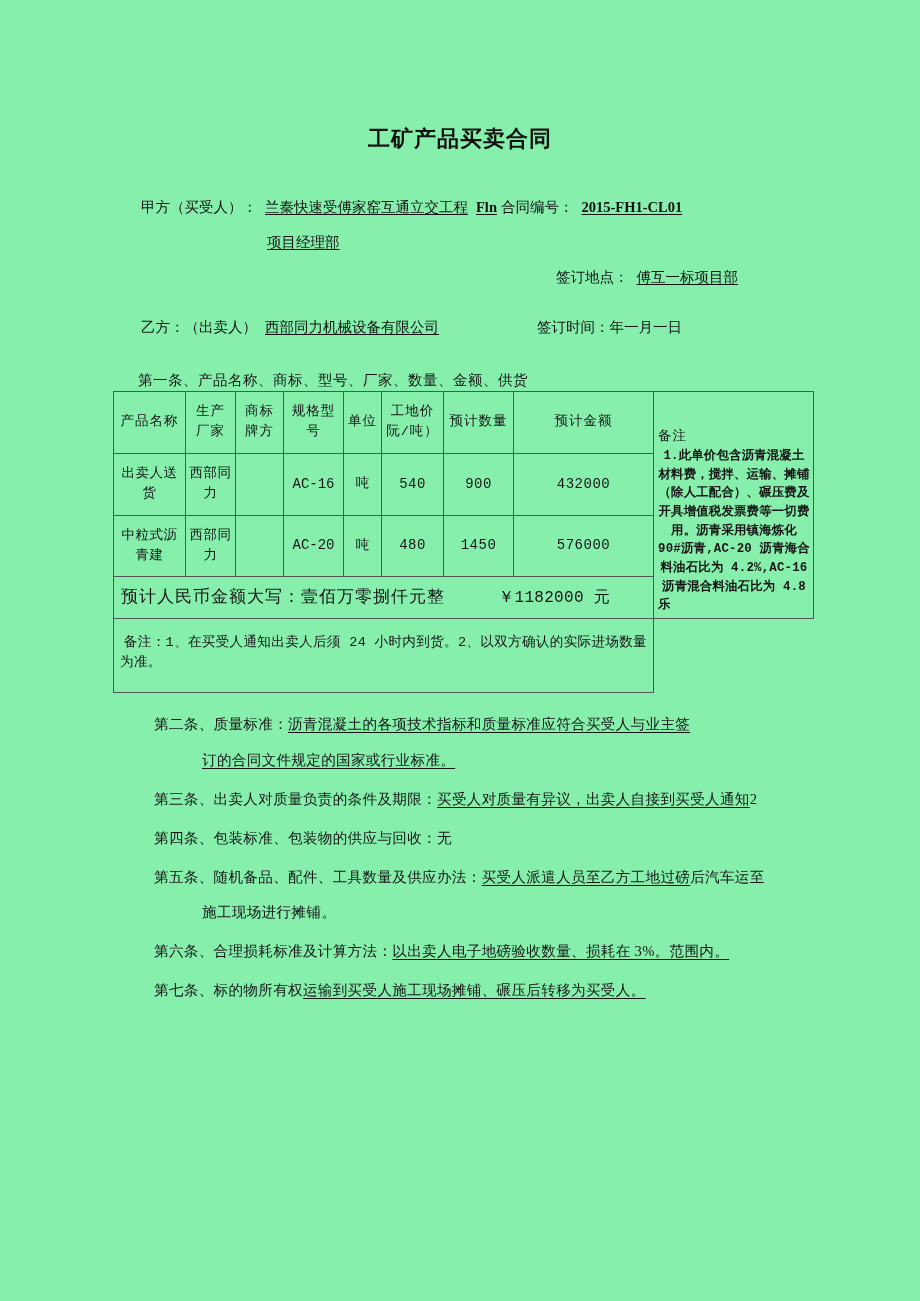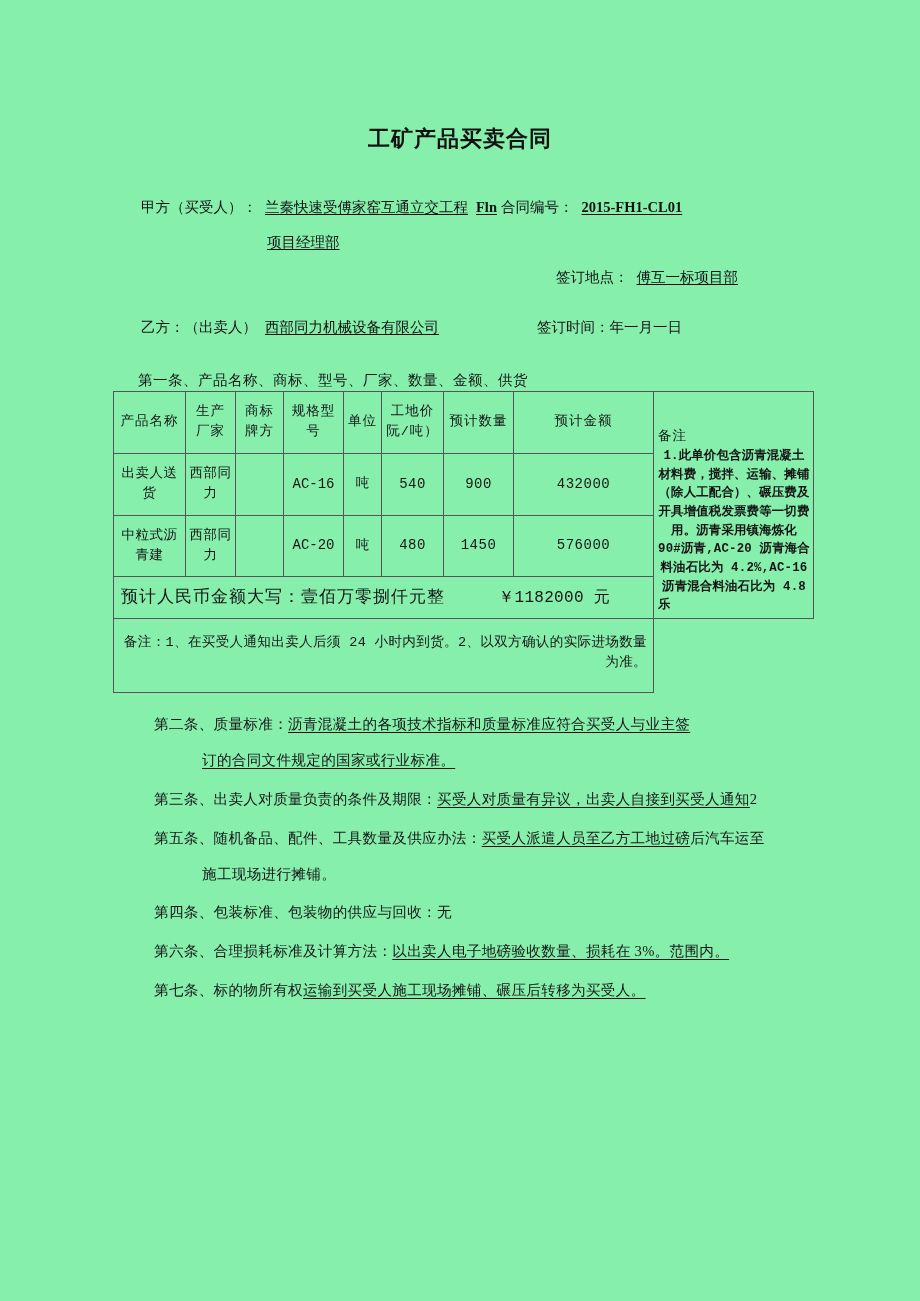--- a/index.html
+++ b/index.html
@@ -137,21 +137,21 @@
   
   .note-cell {
     text-align: center;
     font-size: 13.6px;
     line-height: 2.0;
     letter-spacing: 0.3px;
     padding: 14px 6px 18px 6px !important;
     vertical-align: middle;
   }
   .note-cell .l1 { display: block; text-align: right; }
-  .note-cell .l2 { display: block; text-align: right; }
+  .note-cell .l2 { display: block; text-align: left; }
 
   
   .clauses {
     position: absolute;
     left: 126px;
     top: 714px;
     width: 712px;
     font-family: "Liberation Serif", "DejaVu Serif", serif;
     font-size: 14.6px;
     color: #161616;
@@ -265,29 +265,29 @@
     <div class="clause">
       <span>第二条、质量标准：</span><span class="u">沥青混凝土的各项技术指标和质量标准应符合买受人与业主签</span>
       <span class="cont u">订的合同文件规定的国家或行业标准。</span>
     </div>
 
     <div class="clause">
       <span>第三条、出卖人对质量负责的条件及期限：</span><span class="u">买受人对质量有异议，出卖人自接到买受人通知</span><span>2</span>
     </div>
 
     <div class="clause">
+      <span>第四条、包装标准、包装物的供应与回收：无</span>
+    </div>
+
+    <div class="clause">
       <span>第五条、随机备品、配件、工具数量及供应办法：</span><span class="u">买受人派遣人员至乙方工地过磅</span><span>后汽车运至</span>
       <span class="cont">施工现场进行摊铺。</span>
     </div>
 
     <div class="clause">
-      <span>第四条、包装标准、包装物的供应与回收：无</span>
-    </div>
-
-    <div class="clause">
       <span>第六条、合理损耗标准及计算方法：</span><span class="u">以出卖人电子地磅验收数量、损耗在 3%。范围内。</span>
     </div>
 
     <div class="clause">
       <span>第七条、标的物所有权</span><span class="u">运输到买受人施工现场摊铺、碾压后转移为买受人。</span>
     </div>
 
 
   </div>
 

